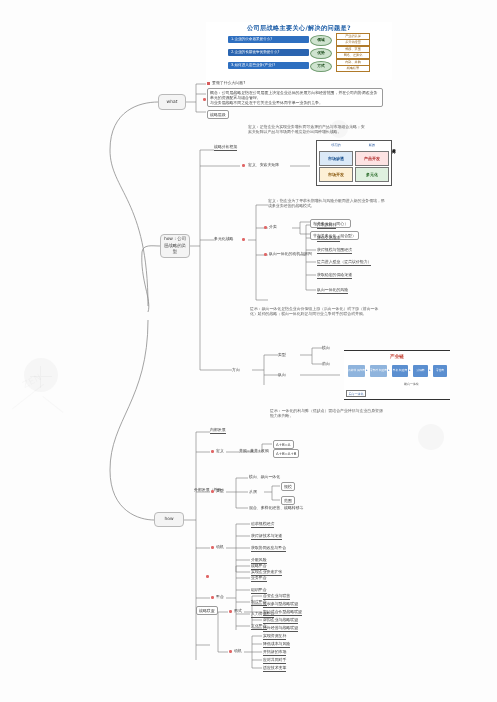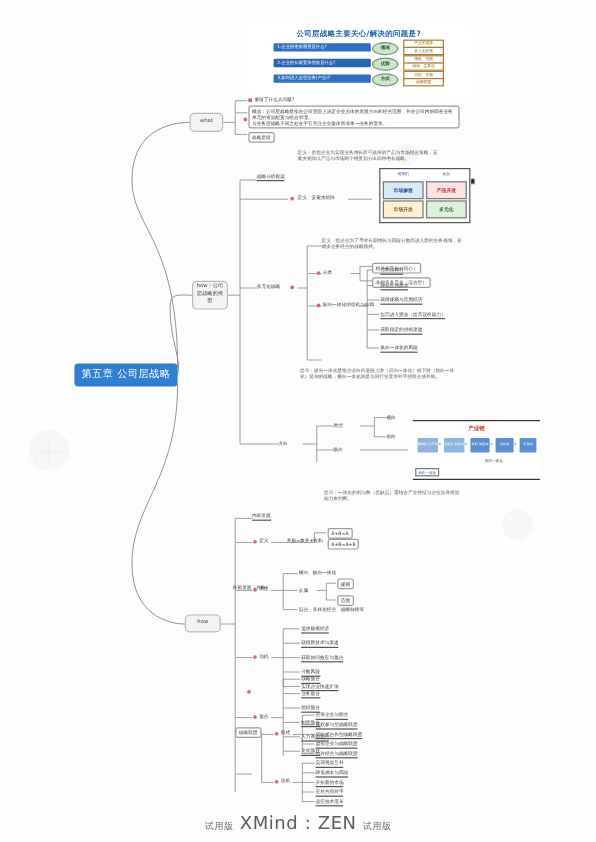--- a/index.html
+++ b/index.html
@@ -235,21 +235,20 @@
       <path d="M244,652 L252,652"></path>
       <path d="M252,636 L252,668"></path>
       <path d="M252,636 L262,636"></path>
       <path d="M252,644 L262,644"></path>
       <path d="M252,652 L262,652"></path>
       <path d="M252,660 L262,660"></path>
       <path d="M252,668 L262,668"></path>
     </g>
   </svg>
 
-  <div class="node central" style="left:62px;top:303px;width:86px;height:19px;">第五章 公司层战略</div>
 
   <div class="node branch" style="left:158px;top:94px;width:28px;height:16px;">what</div>
 
   <div class="node branch" style="left:160px;top:234px;width:30px;height:24px;">how：公司层战略的类型</div>
 
   <div class="node branch" style="left:154px;top:512px;width:30px;height:15px;">how</div>
 
   <div class="slide" style="left:206px;top:22px;width:186px;height:58px;">
     <div class="slide-title" style="top:2px;">公司层战略主要关心/解决的问题是?</div>
 
@@ -393,19 +392,14 @@
   <div class="node tnode ul" style="left:263px;top:625px;">特许经营与战略联盟</div>
 
   <div class="marker" style="left:229px;top:650px;"></div>
   <div class="node tnode" style="left:234px;top:648px;">动机</div>
   <div class="node tnode ul" style="left:263px;top:633px;">实现资源互补</div>
   <div class="node tnode ul" style="left:263px;top:641px;">降低成本与风险</div>
   <div class="node tnode ul" style="left:263px;top:649px;">开拓新的市场</div>
   <div class="node tnode ul" style="left:263px;top:657px;">应对共同对手</div>
   <div class="node tnode ul" style="left:263px;top:665px;">适应技术变革</div>
 
-  <div class="footer" style="top:676px;">
-    <span class="trial">试用版</span>
-    <span class="brand">XMind : ZEN</span>
-    <span class="trial">试用版</span>
-  </div>
 
 </div>
 
 </body></html>

